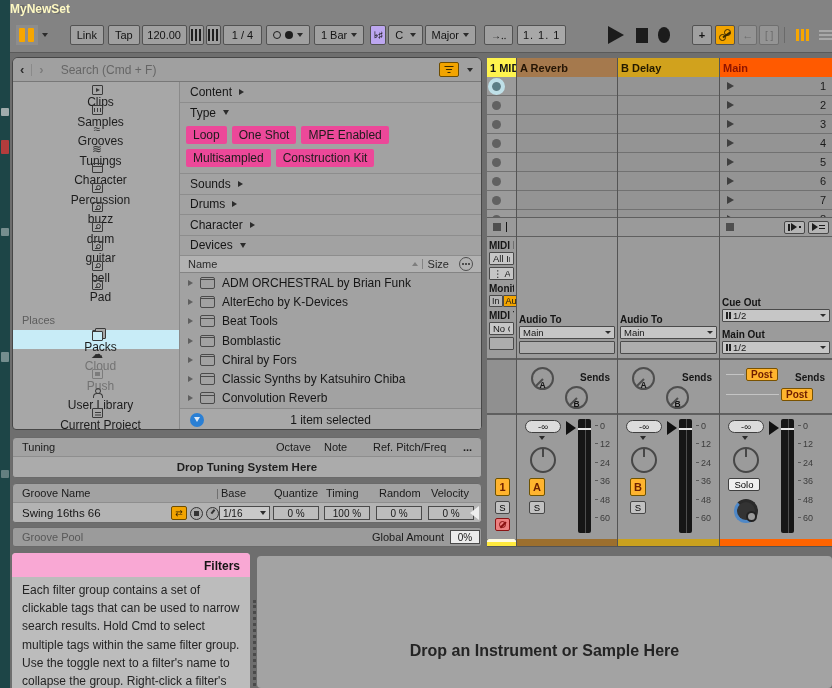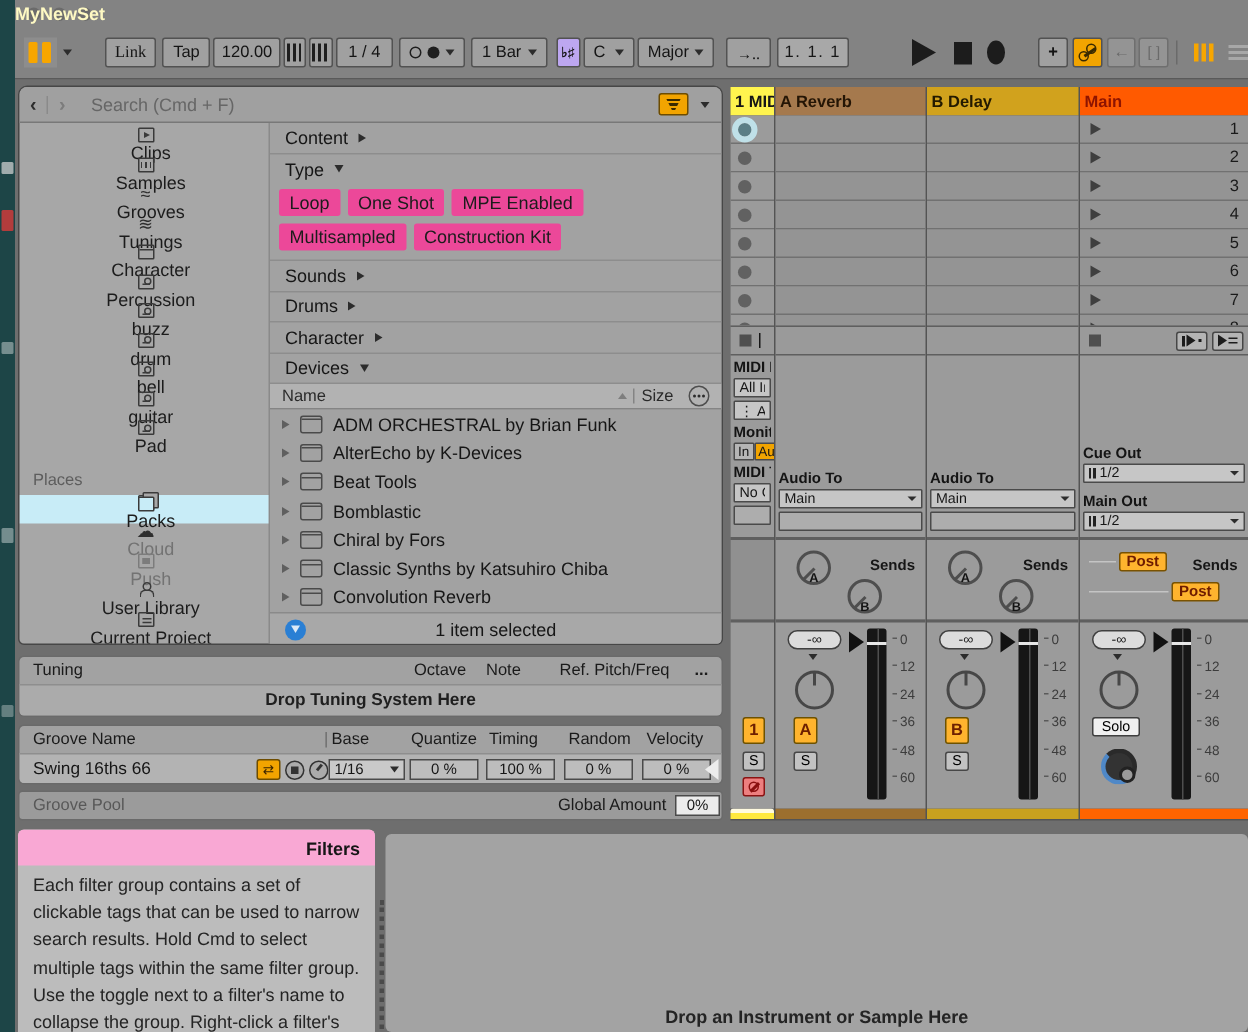--- a/index.html
+++ b/index.html
@@ -183,21 +183,21 @@
   .gpool .dimlbl { margin-left:9px; color:#585858; }
   .gpool .galabel { position:absolute; left:359px; color:#1a1a1a; }
   .gpool .gabox { position:absolute; left:437px; top:2px; width:30px; height:14px; background:#ececec; border:1px solid #4a4a4a; font-size:10px; display:flex; align-items:center; justify-content:center; }
 
   
   .helpbox { position:absolute; left:2px; top:553px; width:238px; height:135px; background:#bcbcbc; border-radius:4px 4px 0 0; overflow:hidden; }
   .helpbox h3 { font-size:12px; padding:6px 10px 4px; background:#f9a8d4;text-align:right; }
   .helpbox p { font-size:12px; line-height:1.52; padding:4px 10px; color:#242424; }
   .helpdots { position:absolute; left:243px; top:600px; height:86px; width:0; border-left:3px dotted #4a4a4a; }
   .devarea { position:absolute; left:247px; top:556px; width:575px; height:132px; background:#a3a3a3; border-radius:4px; }
-  .devarea .droptext { position:absolute; left:0; right:0; top:86px; text-align:center; font-size:12px; font-weight:bold; color:#242424;margin-top:29px; }
+  .devarea .droptext { position:absolute; left:0; right:0; top:86px; text-align:center; font-size:16px; font-weight:bold; color:#242424; }
 </style>
 </head>
 <body>
 
 <div id="root">
 
   <div class="desktop">
     <div class="deco" style="top:140px;height:14px;background:#b33c3c;"></div>
     <div class="deco" style="top:108px;height:8px;background:#d8d8d8;opacity:.7;"></div>
     <div class="deco" style="top:228px;height:8px;background:#cfd8d8;opacity:.5;"></div>
@@ -215,21 +215,21 @@
       </div>
       <div class="title">MyNewSet</div>
     </div>
 
     <div class="toolbar">
       <button class="pushbtn">
           <span class="pbar"></span>
           <span class="pbar"></span>
         </button>
       <span class="cdd" style="margin-left:4px;"></span>
-      <button class="btn" style="margin-left:22px;width:38px;font-family:Liberation Serif, serif;">Link</button>
+      <button class="btn" style="margin-left:22px;width:38px;">Link</button>
       <button class="btn" style="margin-left:4px;">Tap</button>
       <button class="btn" style="margin-left:2px;width:45px;">120.00</button>
       <button class="btn" style="margin-left:2px;width:19px;padding:0;">
           <span class="barcode"></span>
         </button>
       <button class="btn" style="margin-left:2px;width:19px;padding:0;">
           <span class="barcode"></span>
         </button>
       <button class="btn" style="margin-left:2px;width:46px;">1 / 4</button>
       <button class="btn" style="margin-left:4px;">
@@ -316,25 +316,25 @@
           <div class="srow">
               <span class="mi mi-inst"></span>
               <span>buzz</span>
             </div>
           <div class="srow">
               <span class="mi mi-inst"></span>
               <span>drum</span>
             </div>
           <div class="srow">
               <span class="mi mi-inst"></span>
+              <span>guitar</span>
+            </div>
+          <div class="srow">
+              <span class="mi mi-inst"></span>
               <span>bell</span>
-            </div>
-          <div class="srow">
-              <span class="mi mi-inst"></span>
-              <span>guitar</span>
             </div>
           <div class="srow">
               <span class="mi mi-inst"></span>
               <span>Pad</span>
             </div>
           <div class="places-label">Places</div>
           <div class="srow sel">
               <span class="mi mi-packs"></span>
               <span>Packs</span>
             </div>

